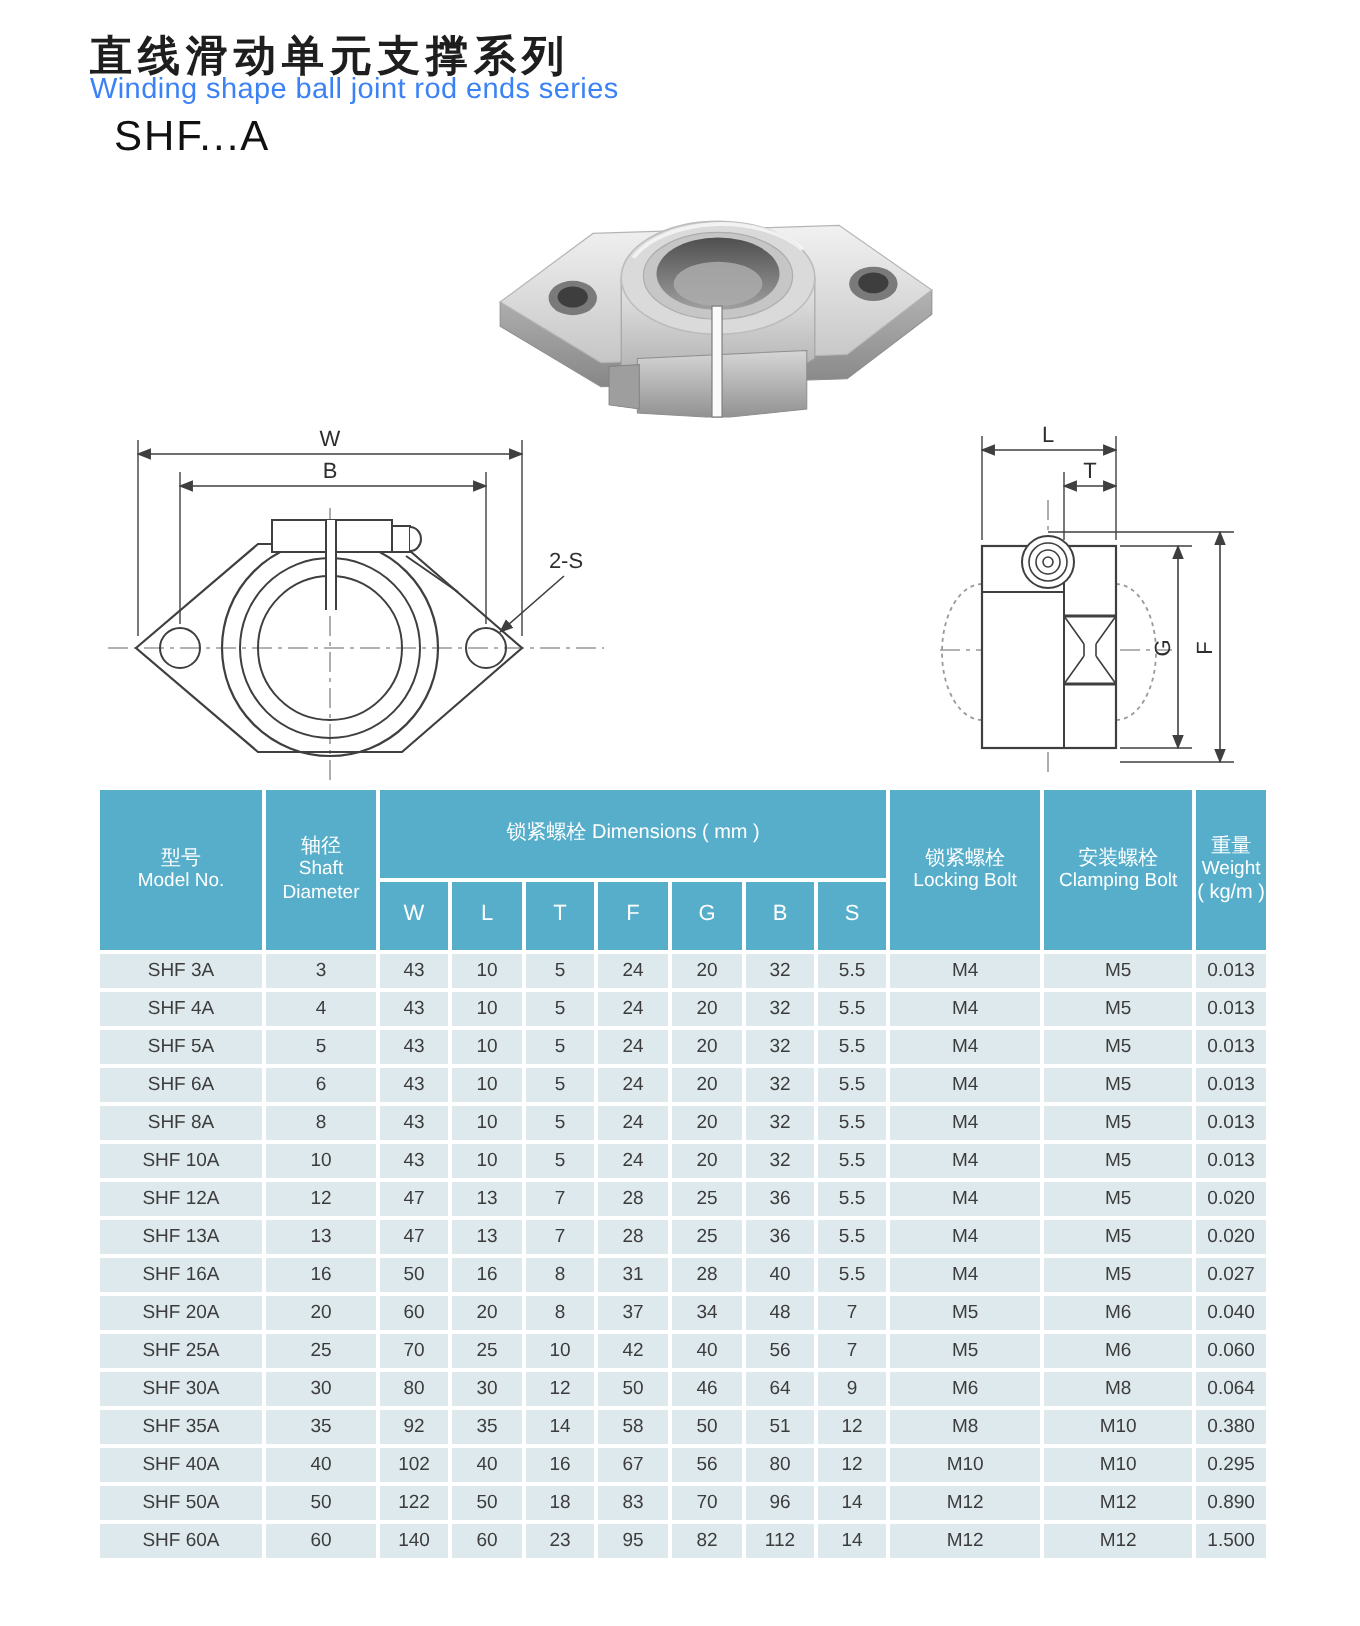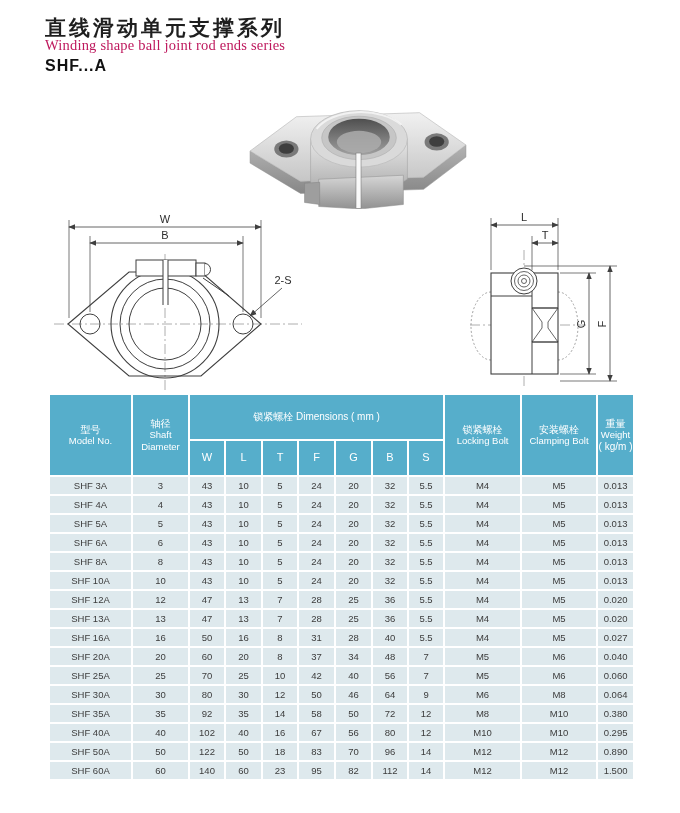--- a/index.html
+++ b/index.html
@@ -3,22 +3,22 @@
 <meta charset="utf-8">
 <style>
   html,body{margin:0;padding:0;}
   body{
     width:680px;height:813px;position:relative;background:#ffffff;
     font-family:"Liberation Sans","DejaVu Sans",sans-serif;
     -webkit-font-smoothing:antialiased;
   }
   .abs{position:absolute;}
   .title-zh{left:45px;top:14px;font-size:21px;font-weight:bold;letter-spacing:3px;color:#1e1e1e;}
-  .title-en{left:45px;top:37px;font-size:14.5px;color:#be185d;letter-spacing:0.2px;font-family:Liberation Serif, serif;}
-  .series{left:45px;top:57px;font-size:16px;font-weight:bold;letter-spacing:1px;color:#111;}
+  .title-en{left:45px;top:37px;font-size:14.5px;color:#3b82f6;letter-spacing:0.2px;}
+  .series{left:57px;top:57px;font-size:21px;font-weight:normal;letter-spacing:1px;color:#111;}
 
   .photo{left:242px;top:84px;width:232px;height:130px;}
   .draw-front{left:52px;top:202px;width:252px;height:190px;}
   .draw-side{left:468px;top:202px;width:212px;height:190px;}
 
   table.spec{
     position:absolute;left:48px;top:393px;width:585px;
     border-collapse:collapse;table-layout:fixed;
   }
   table.spec th{
@@ -393,21 +393,21 @@
         <td>0.064</td>
       </tr>
       <tr>
         <td>SHF 35A</td>
         <td>35</td>
         <td>92</td>
         <td>35</td>
         <td>14</td>
         <td>58</td>
         <td>50</td>
-        <td>72</td>
+        <td>51</td>
         <td>12</td>
         <td>M8</td>
         <td>M10</td>
         <td>0.380</td>
       </tr>
       <tr>
         <td>SHF 40A</td>
         <td>40</td>
         <td>102</td>
         <td>40</td>

